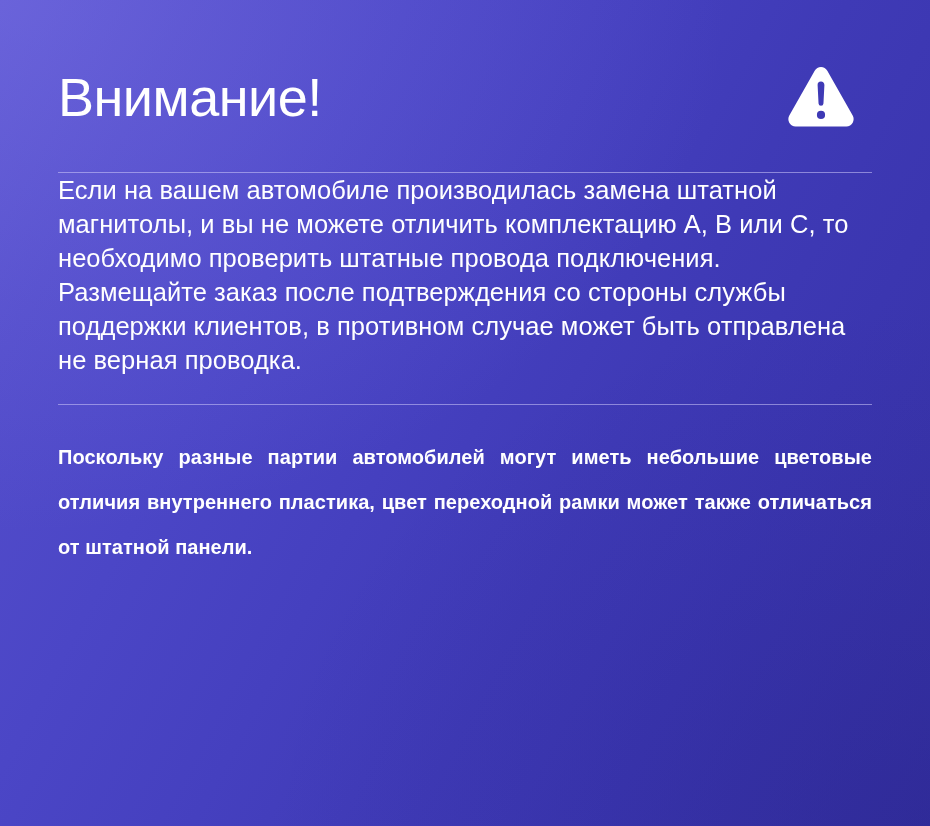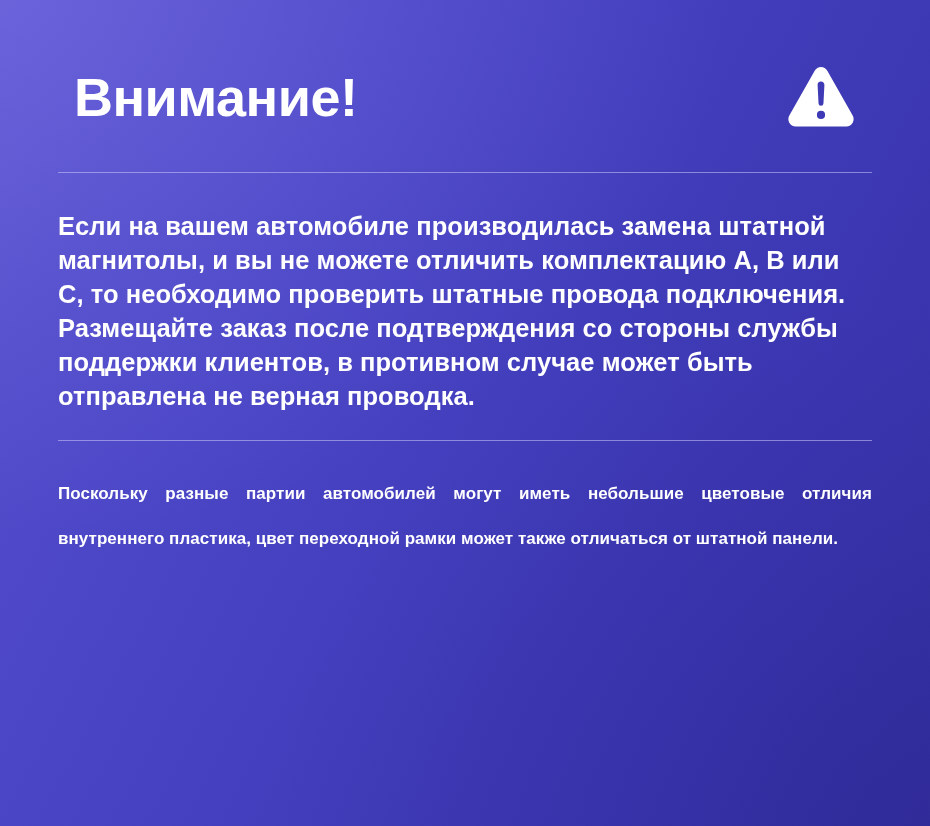--- a/index.html
+++ b/index.html
@@ -51,25 +51,25 @@
 
   
   .header-row {
     display: flex;
     align-items: center;
     justify-content: space-between;
     padding-top: 54px;
     height: 86px;
   }
   .title {
-    margin: 16px;
+    margin: 0;
     color: #ffffff;
     font-size: 54px;
     line-height: 1.05;
-    font-weight: 700;
+    font-weight: 400;
     letter-spacing: -0.5px;
     white-space: nowrap;
   }
   .warn-icon {
     width: 66px;
     height: 60px;
     flex: 0 0 auto;
     margin-right: 18px;
     display: block;
   }
@@ -80,34 +80,33 @@
     width: 100%;
     background: rgba(205,200,250,0.55);
     border: 0;
     margin: 0;
   }
   .divider-top { margin-top: 32px; }
   .divider-mid { margin-top: 27px; }
 
   
   .para-block-1 {
-    margin-top: 36px;
     color: #ffffff;
     font-size: 25.5px;
     line-height: 34px;
-    font-weight: 700;
+    font-weight: 400;
     text-align: left;
     letter-spacing: 0.05px;
   }
   .para-block-1 p { margin: 0; }
 
   .para-block-2 {
     margin-top: 30px;
     color: #ffffff;
-    font-size: 17px;
+    font-size: 20px;
     line-height: 45px;
     font-weight: 600;
     text-align: justify;
     text-justify: inter-word;
     letter-spacing: 0.05px;
   }
   .para-block-2 p { margin: 0; }
   .para-block-2 p + p { margin-top: 0; }
 </style>
 </head>

